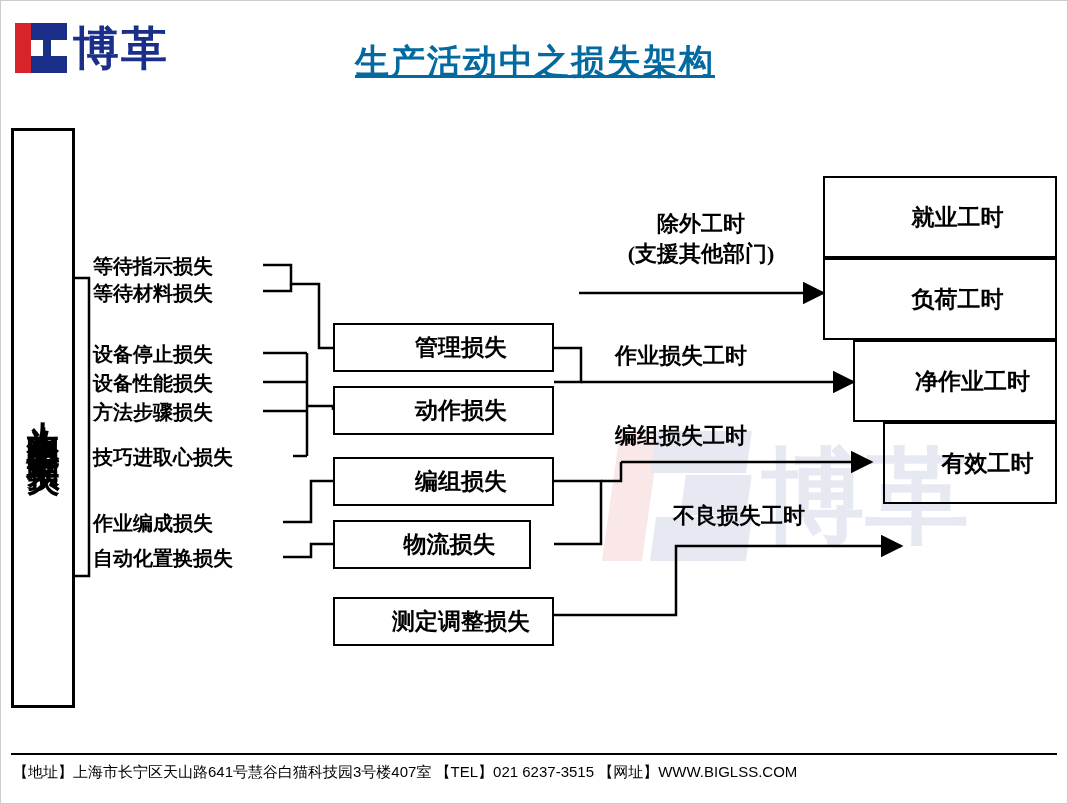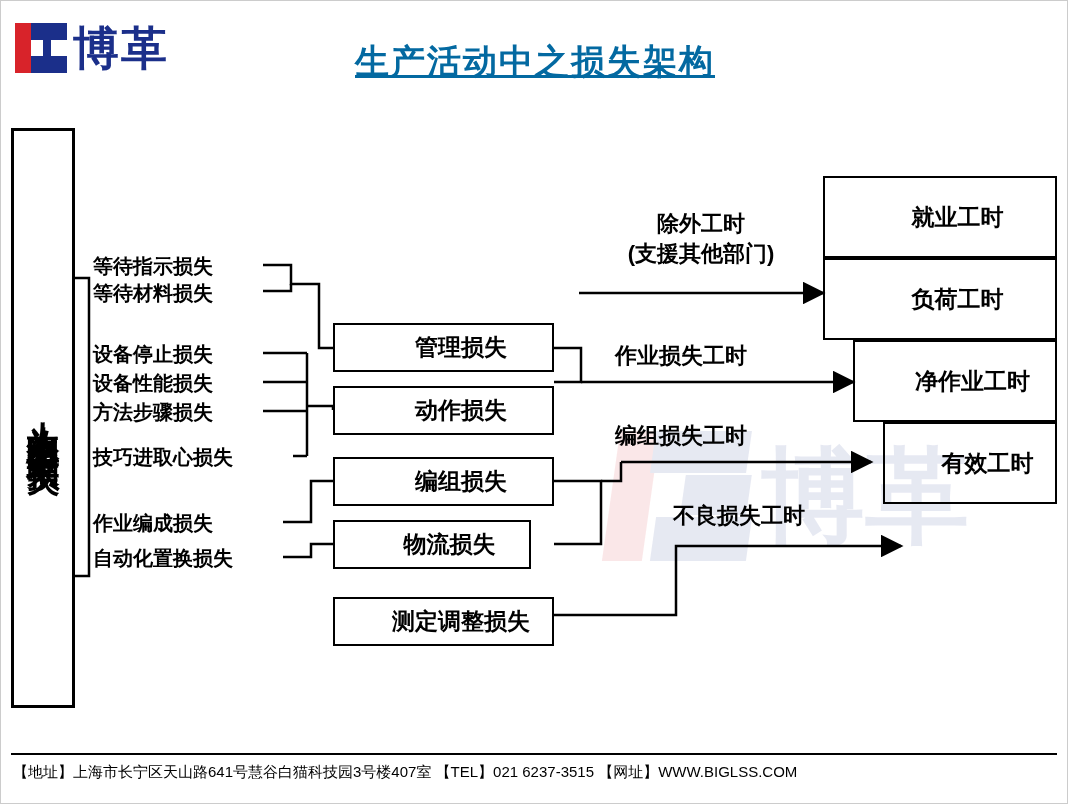--- a/index.html
+++ b/index.html
@@ -190,20 +190,21 @@
   }
 
   
   .arrow-label {
     position: absolute;
     font-size: 22px;
     font-weight: bold;
     color: #000000;
     white-space: nowrap;
     text-align: center;
+    font-family: Liberation Serif, serif;
   }
 
   
   #wires {
     position: absolute;
     left: 0; top: 0;
     width: 1068px;
     height: 804px;
     pointer-events: none;
   }

